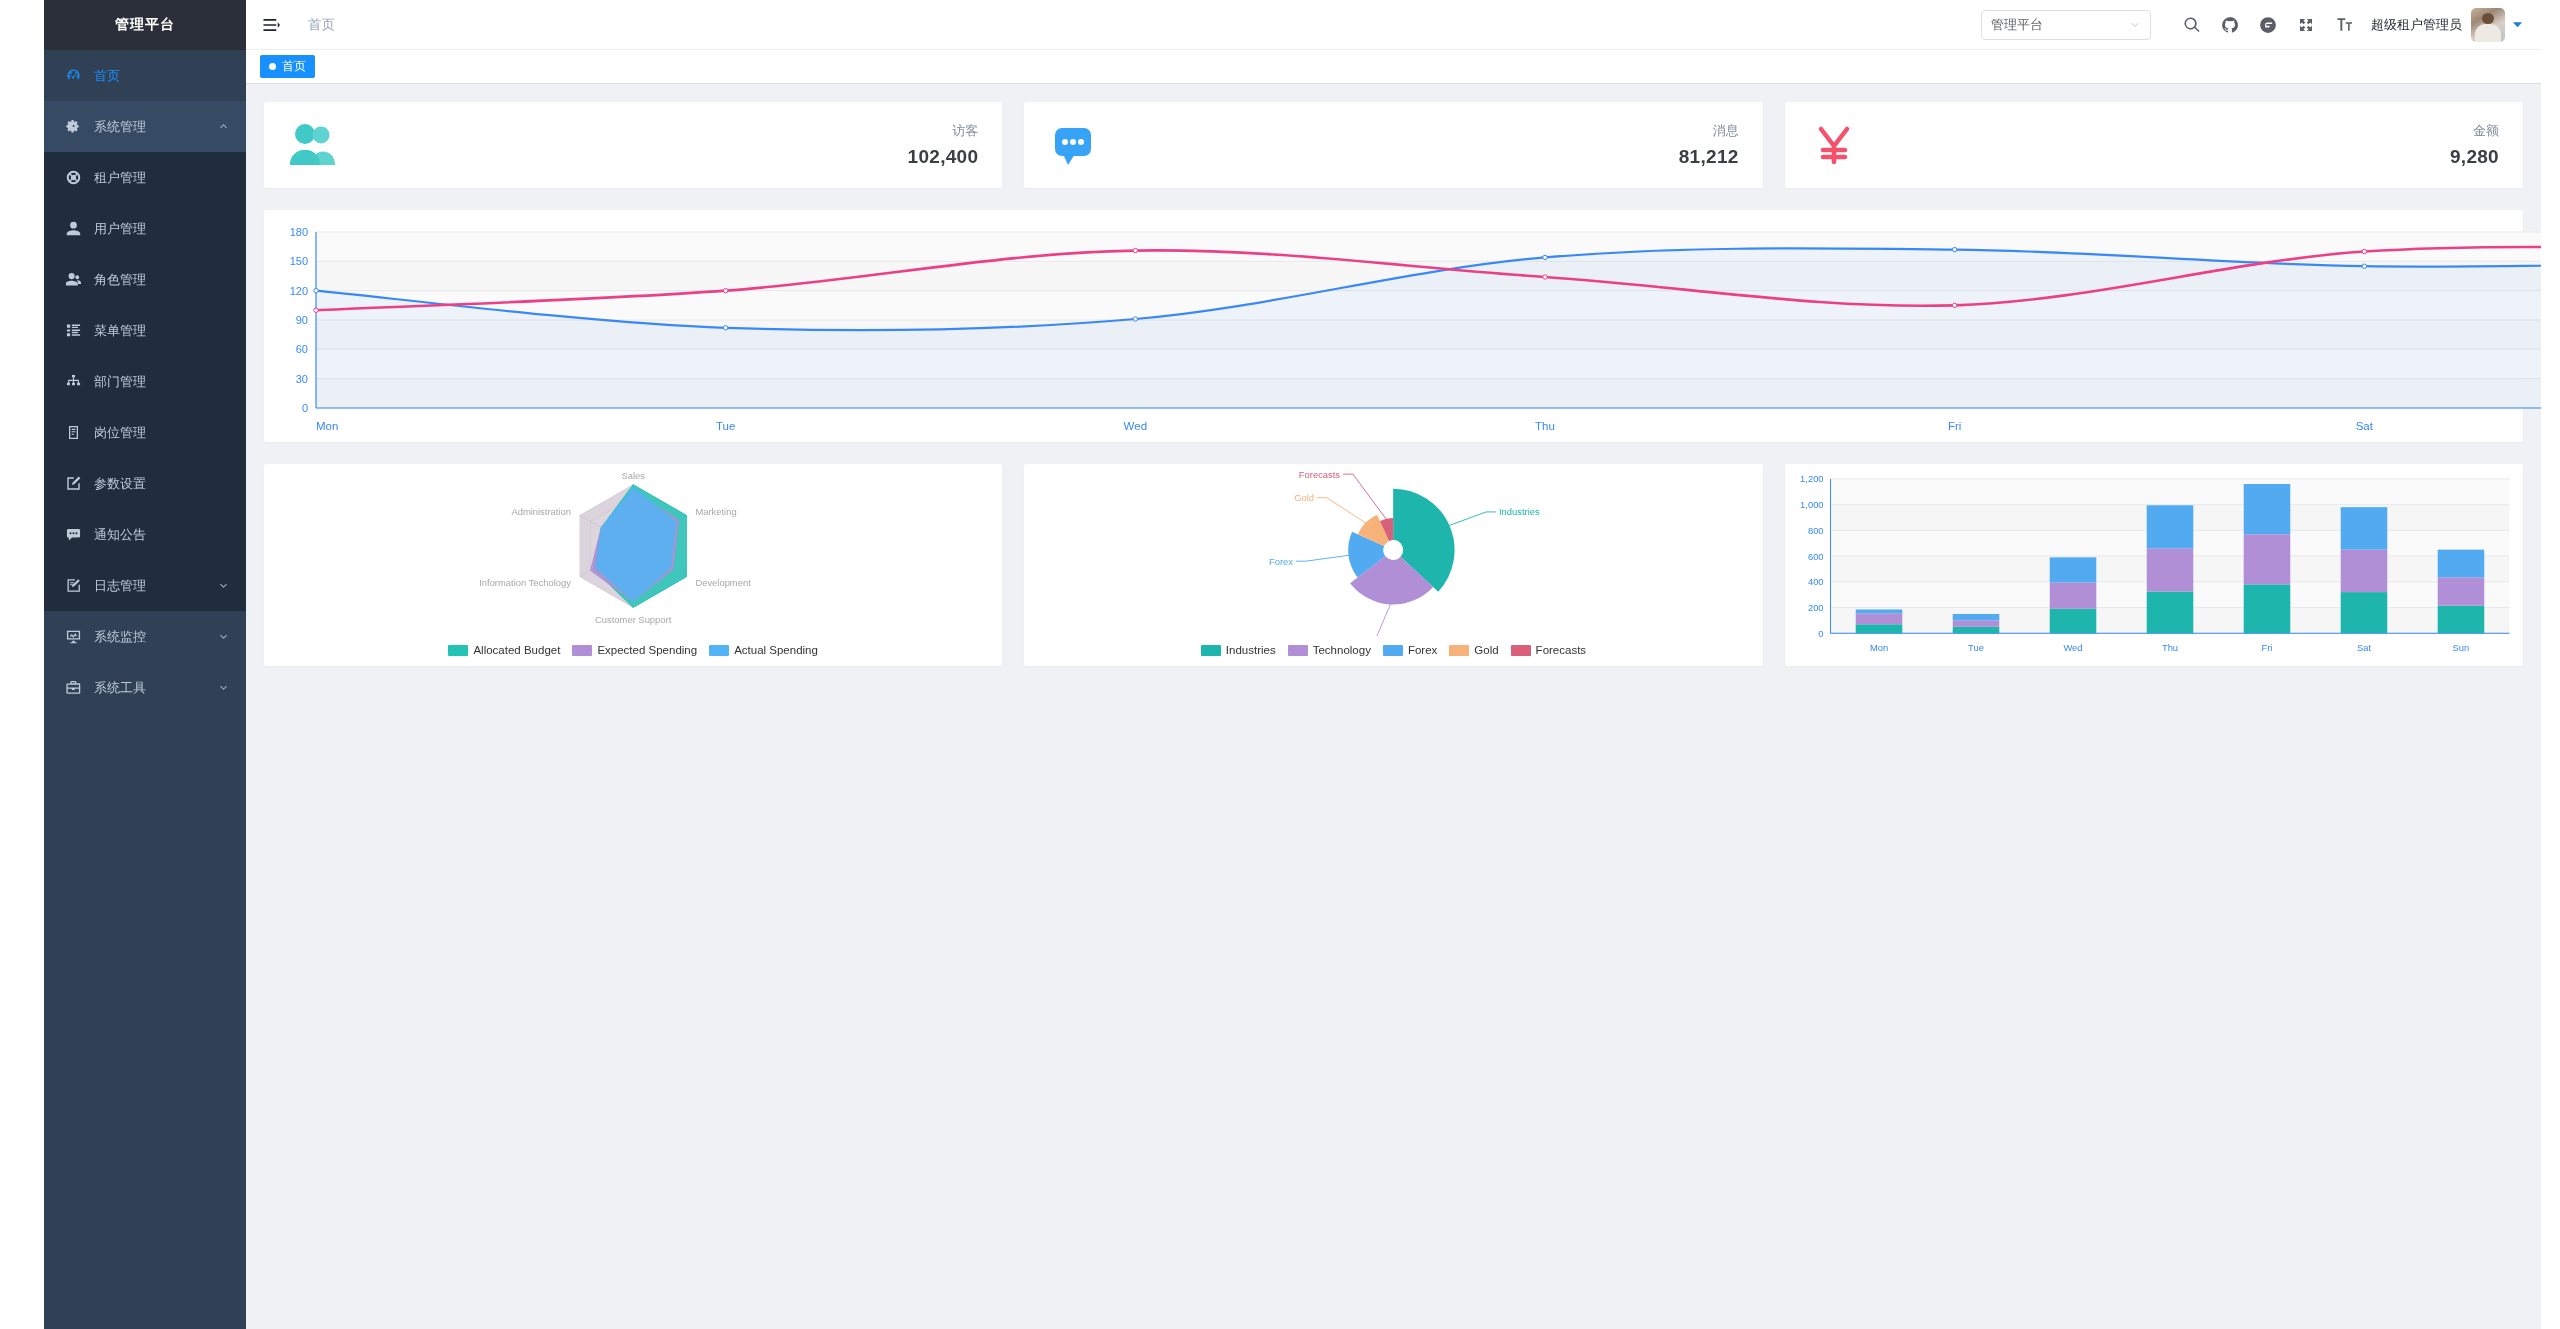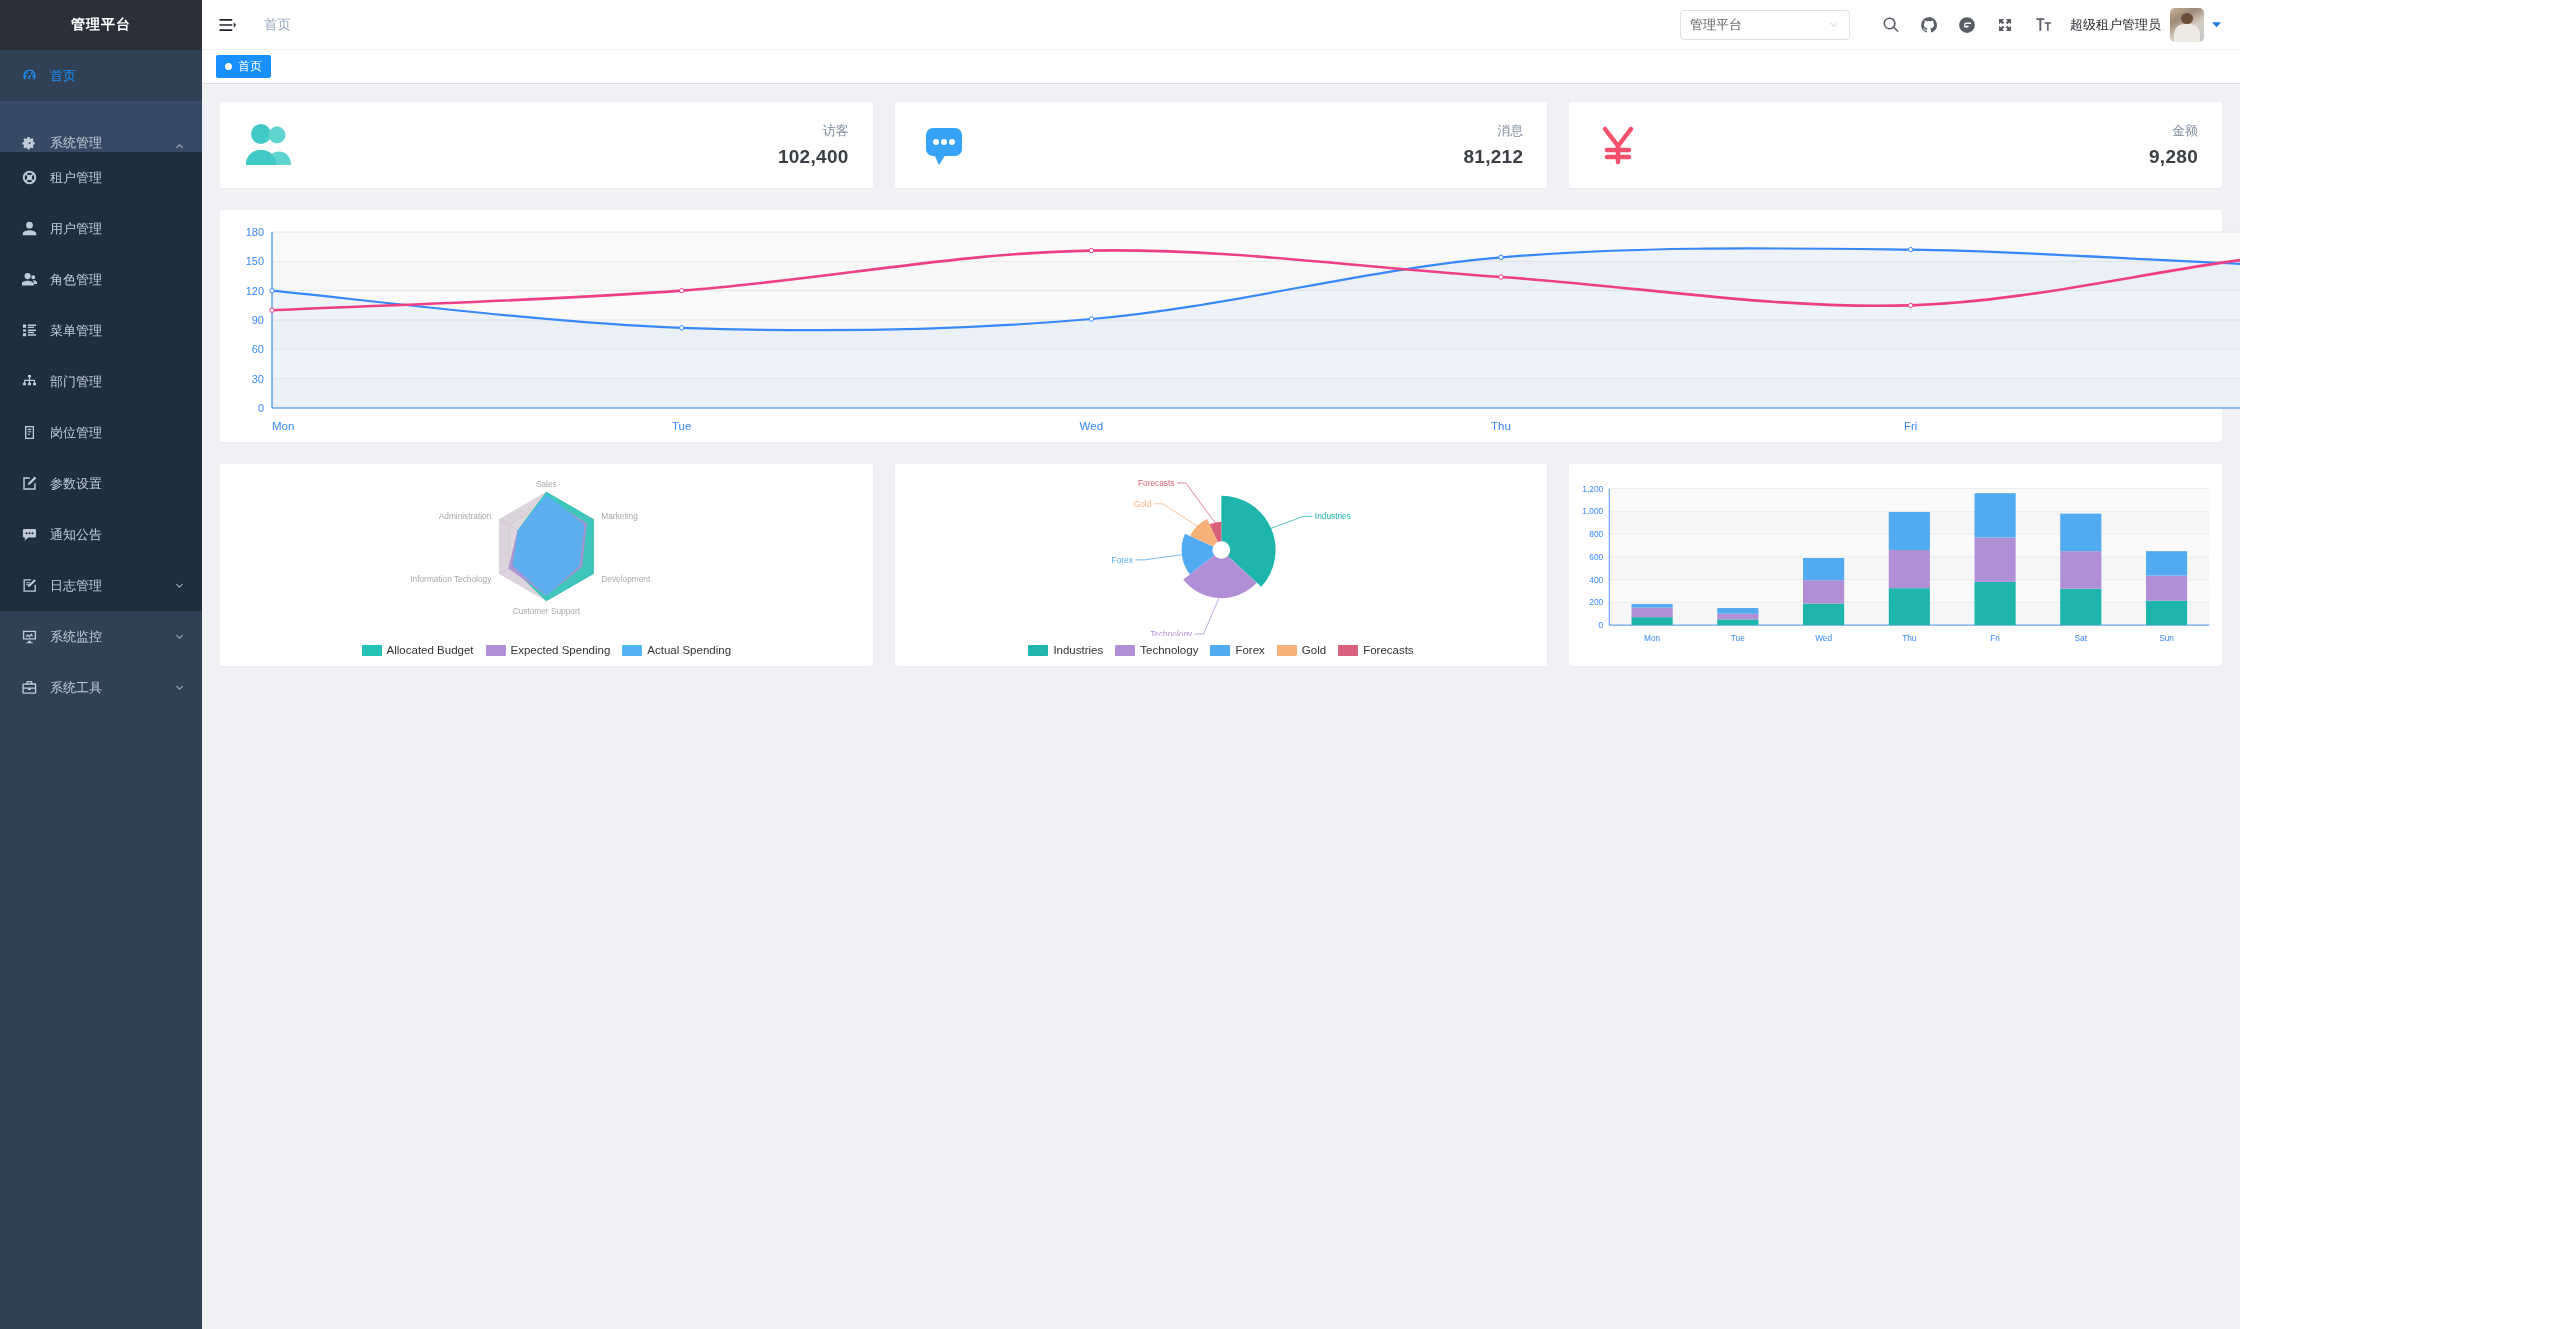--- a/index.html
+++ b/index.html
@@ -1,40 +1,40 @@
 <!DOCTYPE html>
 <html><head>
 <meta charset="utf-8">
 <style>
   * { box-sizing: border-box; margin: 0; padding: 0; }
   html, body {
     width: 2560px; height: 1329px;
     font-family: "Liberation Sans", "DejaVu Sans", sans-serif;
     background: #ffffff; overflow: hidden;
   }
-  .app { display: flex; width: 2240px; height: 1329px; }
+  .app { display: flex; width: 2497px; height: 1329px; margin-left: 44px; }
 
   
   .sidebar {
     width: 202px; min-width: 202px; height: 1329px;
     background: #304156; display: flex; flex-direction: column;
   }
   .sb-logo {
     height: 50px; background: #2b2f3a; color: #fff;
     display: flex; align-items: center; justify-content: center;
     font-size: 14px; font-weight: bold; letter-spacing: 1px;
   }
   .sb-items { flex: 1; overflow: hidden; }
   .sb-item {
     height: 51px; display: flex; align-items: center;
     padding-left: 20px; color: #bfcbd9; font-size: 13px;
     position: relative; cursor: pointer;
   }
   .sb-item.lvl1 { background: #304156; }
-  .sb-item.lvl1.open { background: #364b63; align-items: flex-end; }
+  .sb-item.lvl1.open { background: #364b63; }
   .sb-item.active { color: #1890ff; }
   .sb-item.sub { background: #1f2d3d; font-size: 13px; }
   .sb-ico {
     width: 18px; height: 18px; margin-right: 12px;
     display: inline-flex; align-items: center; justify-content: center;
     flex: 0 0 18px;
   }
   .sb-ico svg { width: 15px; height: 15px; fill: #bfcbd9; }
   .sb-item.active .sb-ico svg { fill: #1890ff; }
   .sb-label { flex: 1; white-space: nowrap; }

